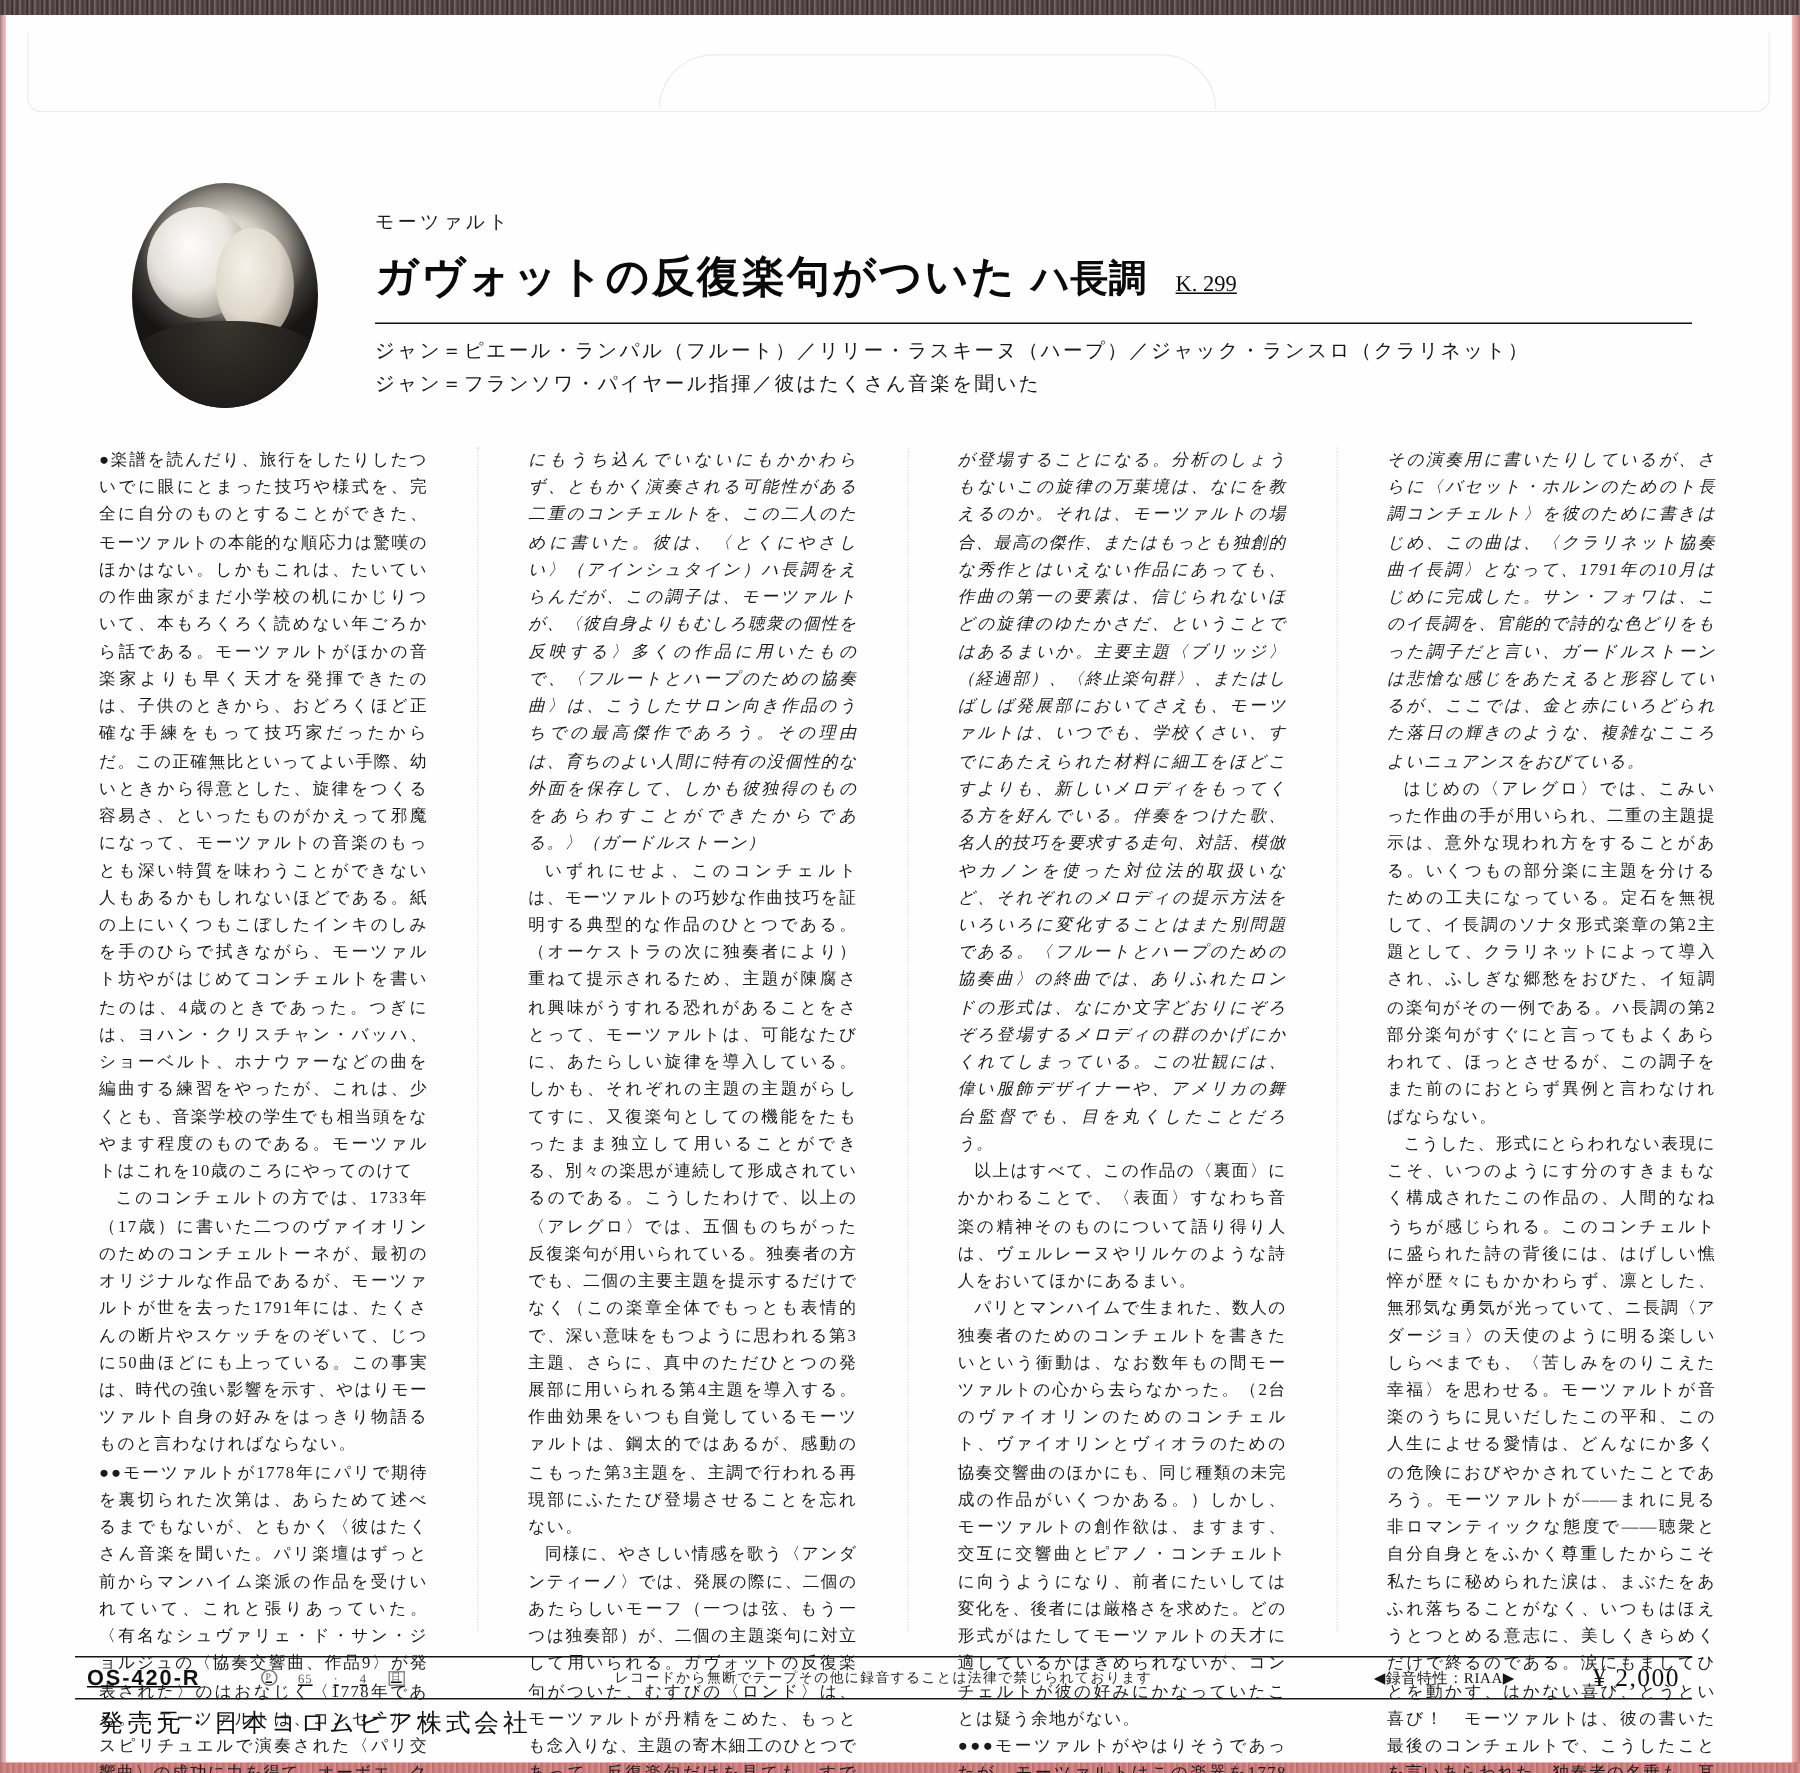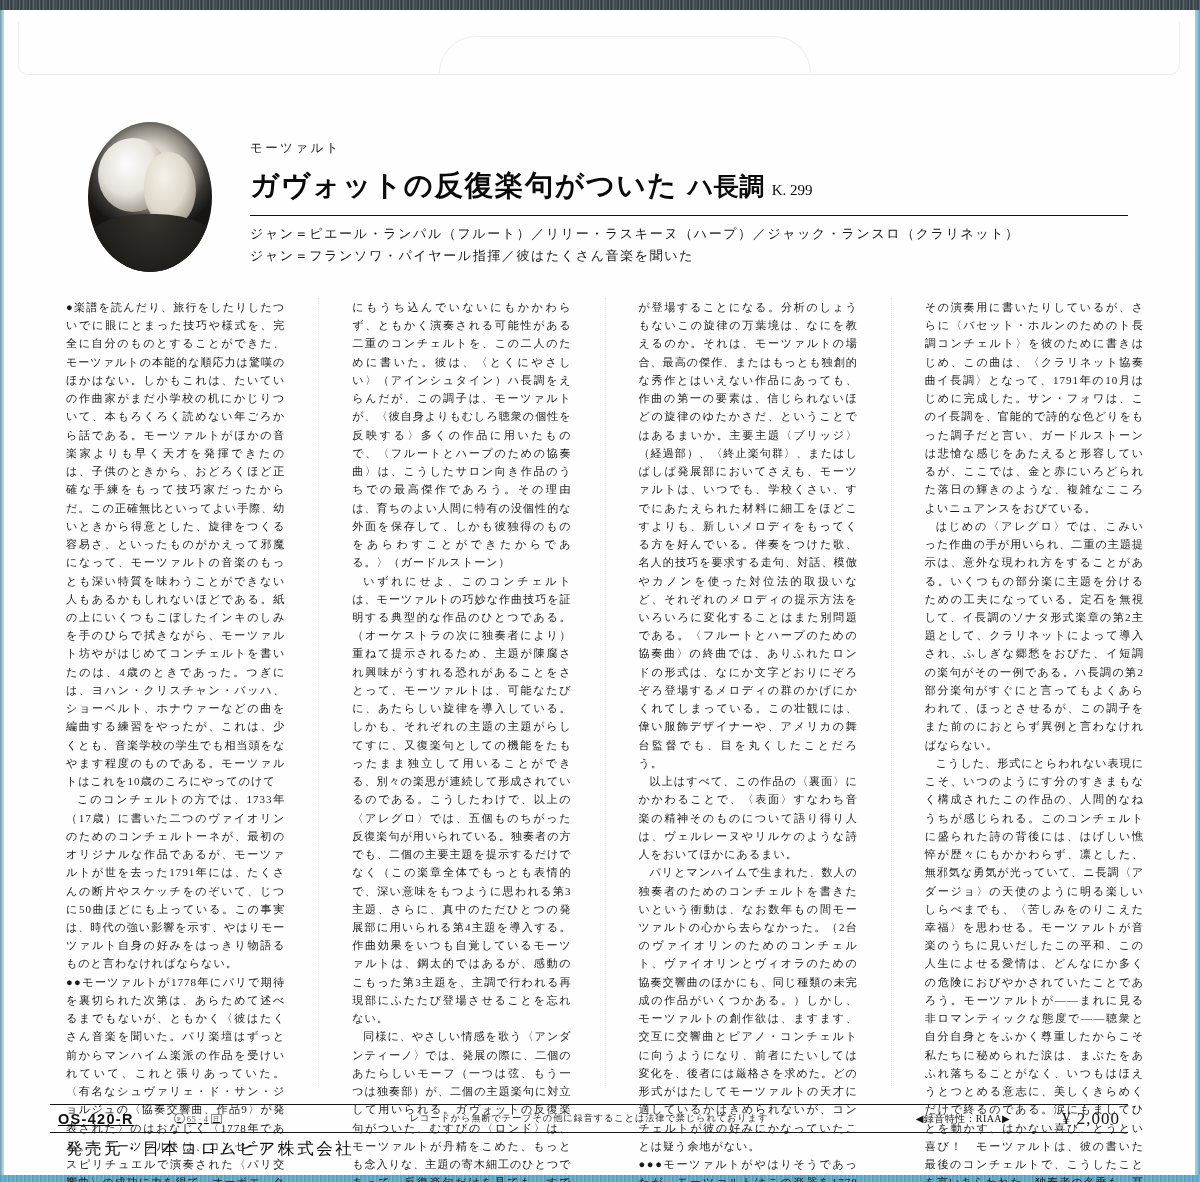--- a/index.html
+++ b/index.html
@@ -9,21 +9,21 @@
   }
   body {
     font-family: "Liberation Serif", "DejaVu Serif", serif;
   }
 
   
   .scan {
     position: relative;
     width: 1200px;
     height: 1182px;
-    background: #0ea5e9;
+    background: #ef4444;
     overflow: hidden;
   }
 
   
   .scan-edge-top {
     position: absolute;
     left: 0; top: 0;
     width: 1200px; height: 10px;
     background:
       repeating-linear-gradient(90deg,
@@ -146,21 +146,22 @@
   }
   .work-title .key {
     font-size: 25px;
     letter-spacing: 0.5px;
   }
   .work-title .kv {
     font-size: 15px;
     font-weight: normal;
     letter-spacing: 0px;
     font-family: "Liberation Serif", serif;
-    padding-left: 7px;
+    padding-left: 19px;
+    text-decoration: underline;
   }
   .title-rule {
     border-top: 1.6px solid #111;
     margin: 10px 0 7px 0;
   }
   .performers {
     font-size: 13px;
     letter-spacing: 1.6px;
     line-height: 1.72;
     color: #161616;
@@ -181,21 +182,21 @@
     margin-right: 20px;
     font-size: 11.1px;
     line-height: 1.645;
     letter-spacing: 0.95px;
     text-align: justify;
     color: #1a1a1a;
     font-family: "Liberation Serif", "DejaVu Serif", serif;
   }
   .col:last-child { margin-right: 0; }
   .col p { margin: 0; text-indent: 1em; }
-  .col p.noindent { text-indent: 0; }
+  .col p.noindent { text-indent: 0; font-style: italic; }
   .col p.bullet { text-indent: 0; }
   .col-sep {
     width: 1px;
     background: transparent;
     border-left: 1px dotted #e4e4e4;
     margin-right: 19px;
   }
 
   
   .footer {
@@ -220,21 +221,21 @@
     color: #111;
     margin-left: 8px;
   }
   .pmark {
     font-size: 8.5px;
     color: #5a5a5a;
     letter-spacing: .6px;
     margin-left: 40px;
     display: flex;
     align-items: center;
-    gap: 2px;
+    gap: 14px;
   }
   .pcircle {
     display:inline-block;
     width: 9px; height: 9px;
     border: 1px solid #777;
     border-radius: 50%;
     font-size: 6.5px;
     line-height: 9px;
     text-align:center;
     color:#555;

